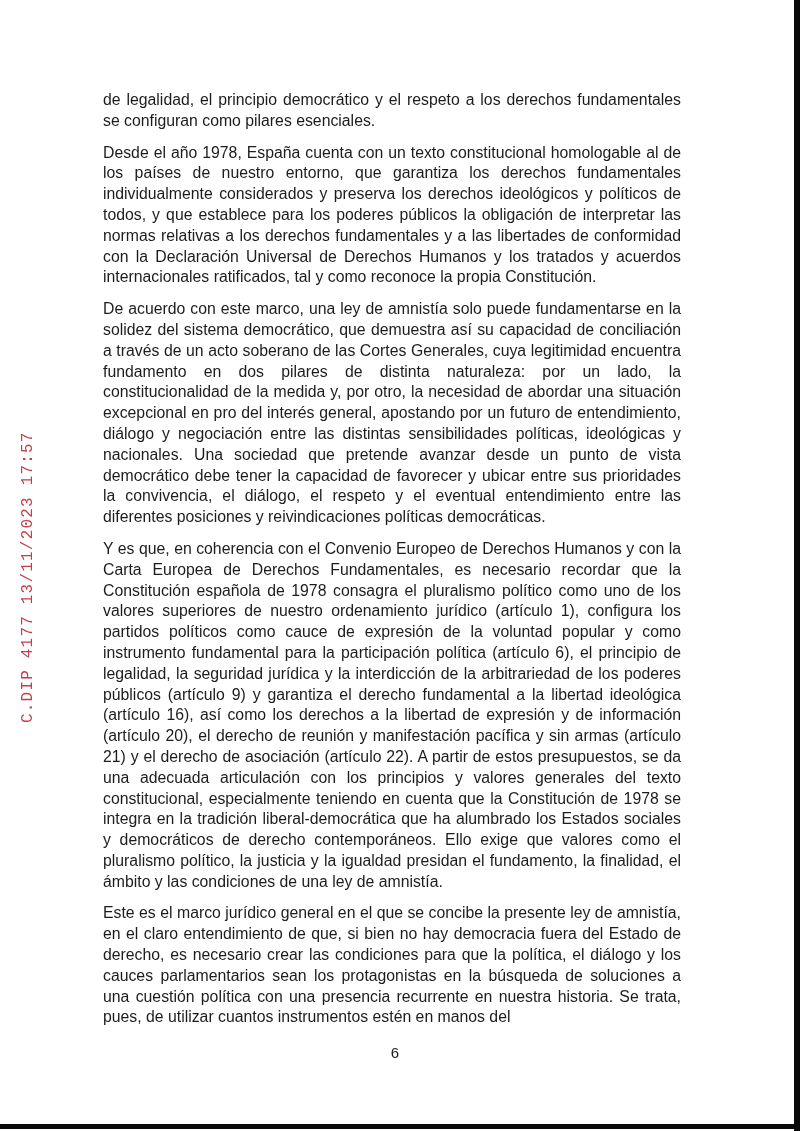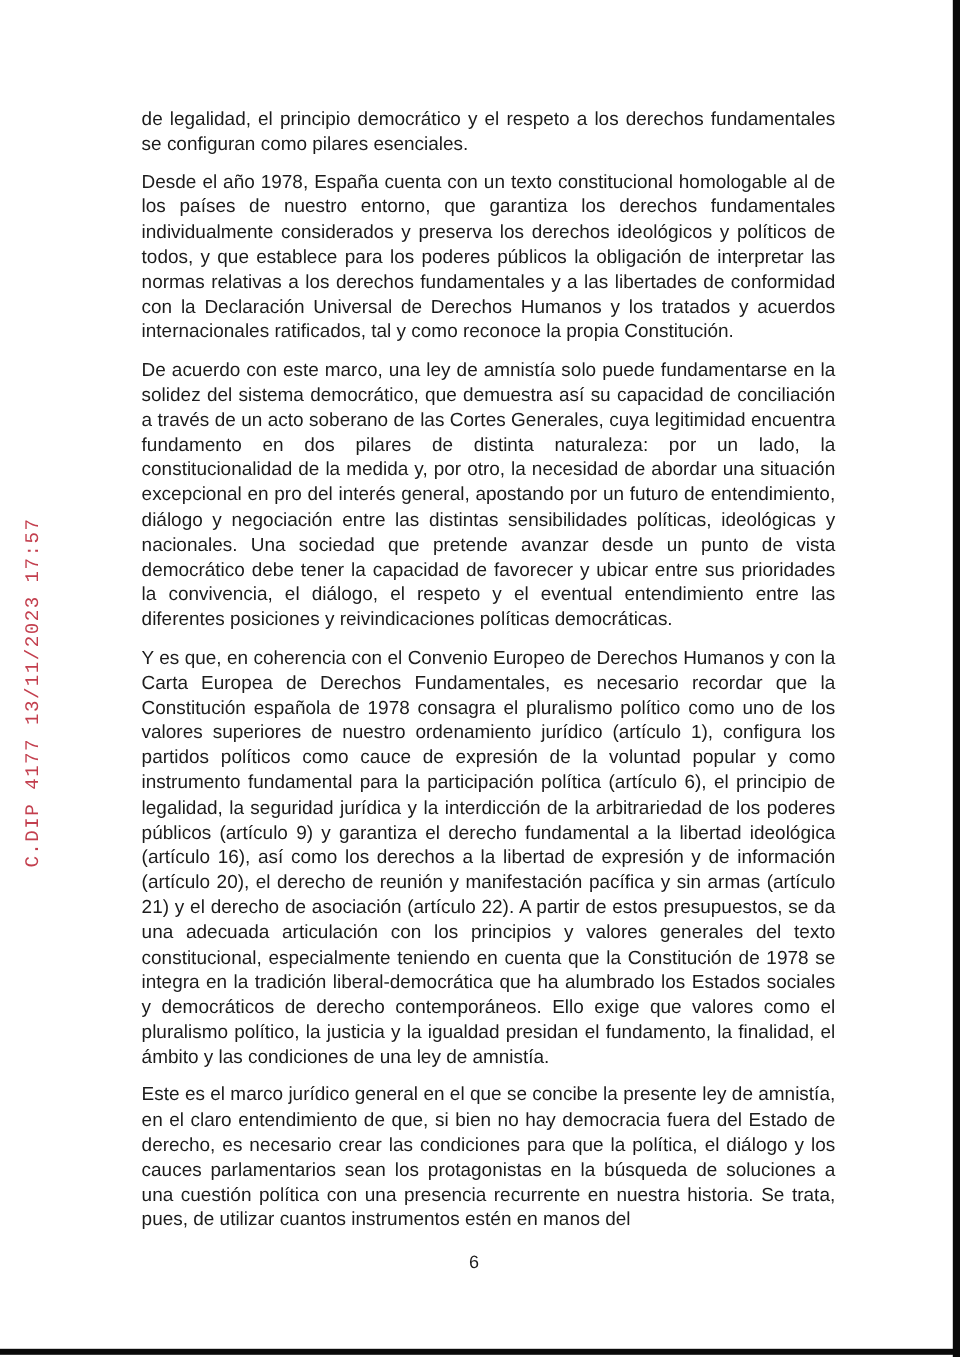--- a/index.html
+++ b/index.html
@@ -10,21 +10,21 @@
   .page {
     position: relative;
     width: 800px;
     height: 1131px;
     background: #ffffff;
     overflow: hidden;
     font-family: "Liberation Sans", sans-serif;
   }
   .body-text {
     position: absolute;
-    left: 118px;
+    left: 103px;
     top: 90px;
     width: 578px;
     font-size: 15.8px;
     line-height: 20.8px;
     color: #1c1c1c;
     text-align: justify;
     text-align-last: left;
     -webkit-font-smoothing: antialiased;
   }
   .body-text p {

